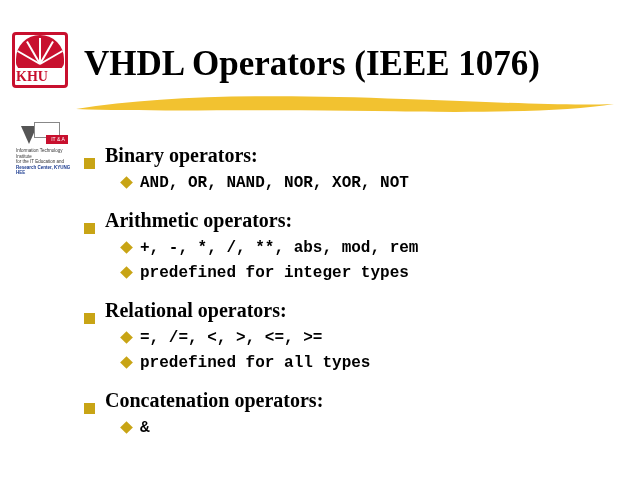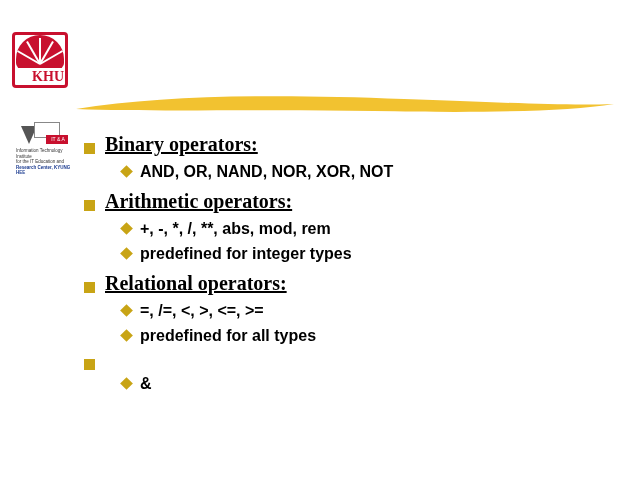--- a/index.html
+++ b/index.html
@@ -53,21 +53,21 @@
     left: 4px;
     top: 36px;
     width: 48px;
     height: 17px;
     background: #ffffff;
     color: #c8102e;
     font-family: "Liberation Serif", serif;
     font-weight: bold;
     font-size: 14px;
     letter-spacing: 0px;
-    text-align: right;
+    text-align: left;
     line-height: 17px;
   }
 
   
   #title {
     position: absolute;
     left: 84px;
     top: 44px;
     width: 530px;
     font-family: "Liberation Serif", serif;
@@ -146,24 +146,23 @@
   
   #content {
     position: absolute;
     left: 84px;
     top: 130px;
     width: 540px;
   }
   .l1 {
     position: relative;
     display: flex;
-    align-items: center;
-    margin: 0 0 2px 0;
+    align-items: flex-end;
+    margin: 11px 0 2px 0;
     padding-left: 0;
-    text-decoration: underline;
   }
   .l1 .bullet-sq {
     width: 11px;
     height: 11px;
     background: #c8a415;
     background: #b8860b;
     background: #c8a415;
     margin-top: 8px;
     margin-right: 10px;
     flex: 0 0 auto;
@@ -185,21 +184,21 @@
   .l2 .bullet-dia {
     width: 9px;
     height: 9px;
     background: #c8a415;
     transform: rotate(45deg);
     margin-top: 7px;
     margin-right: 9px;
     flex: 0 0 auto;
   }
   .l2 .l2text {
-    font-family: Liberation Sans, sans-serif;
+    font-family: Liberation Mono, monospace;
     font-weight: bold;
     font-size: 16px;
     color: #000;
     line-height: 24px;
   }
   .group { margin-bottom: 3px; }
 </style>
 </head>
 <body>
 
@@ -209,20 +208,21 @@
     <div class="ring"></div>
     <div class="inner"></div>
     <div class="spoke" style="transform: rotate(-60deg);"></div>
     <div class="spoke" style="transform: rotate(-30deg);"></div>
     <div class="spoke" style="transform: rotate(0deg);"></div>
     <div class="spoke" style="transform: rotate(30deg);"></div>
     <div class="spoke" style="transform: rotate(60deg);"></div>
     <div class="label">KHU</div>
   </div>
 
+  <div id="title">VHDL Operators (IEEE 1076)</div>
 
   <svg id="swoosh" viewBox="0 0 542 22" preserveAspectRatio="none">
     <path d="M2,17 C90,3 200,2 330,7 C420,10 490,14 540,12 C490,20 400,21 300,19 C190,17 80,20 2,17 Z" fill="#f2c230"></path>
   </svg>
 
   <div id="sublogo">
     <div class="v"></div>
     <div class="box"></div>
     <div class="redbox"></div>
     <div class="redtext">IT &amp; A Vision</div>
@@ -272,20 +272,21 @@
       </div>
       <div class="l2">
         <span class="bullet-dia"></span>
         <span class="l2text">predefined for all types</span>
       </div>
     </div>
 
     <div class="group">
       <div class="l1">
         <span class="bullet-sq"></span>
+        <span class="l1text">Concatenation operators:</span>
       </div>
       <div class="l2">
         <span class="bullet-dia"></span>
         <span class="l2text">&amp;</span>
       </div>
     </div>
 
   </div>
 </div>
 

